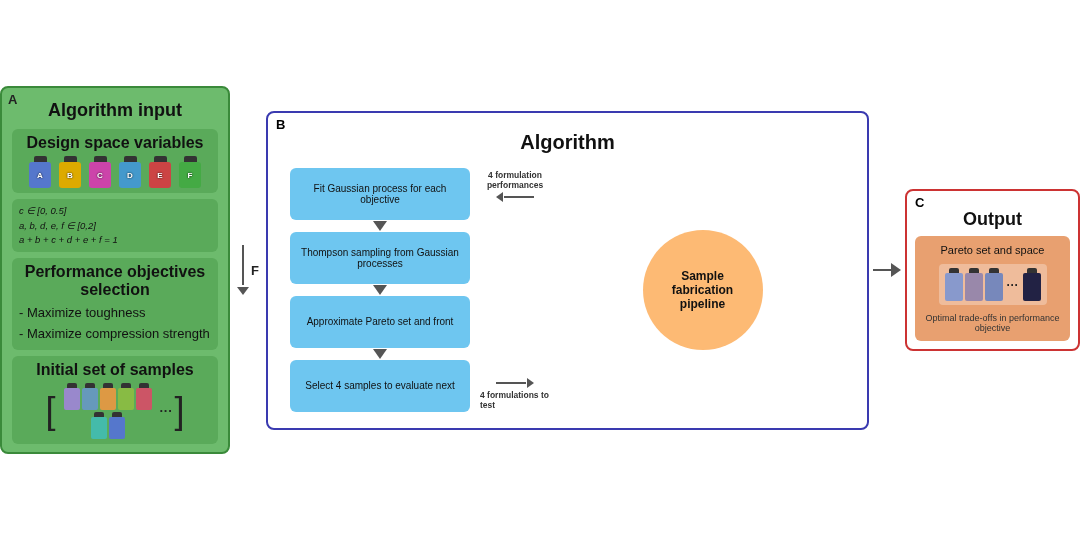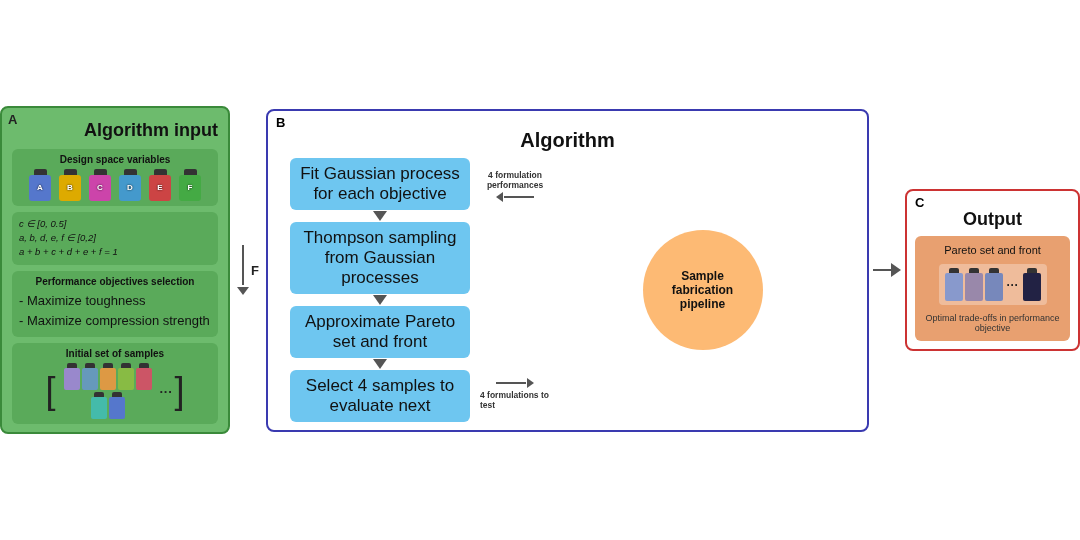--- a/index.html
+++ b/index.html
@@ -31,32 +31,32 @@
       top: 4px;
       left: 6px;
       font-weight: bold;
       font-size: 13px;
       color: #222;
     }
     .panel-a-title {
       font-size: 18px;
       font-weight: bold;
       color: #111;
-      text-align: right;
+      text-align: center;
       margin-top: 4px;
       margin-bottom: 2px;
     }
 
     .section-box {
       background: #5aaa5a;
       border-radius: 6px;
       padding: 5px 7px;
     }
     .section-title {
-      font-size: 10px;
+      font-size: 16px;
       font-weight: bold;
       color: #111;
       text-align: center;
       margin-bottom: 4px;
     }
     .bottles-row {
       display: flex;
       justify-content: center;
       gap: 4px;
       flex-wrap: wrap;
@@ -132,21 +132,21 @@
     .step-box {
       background: #6ec6f0;
       border: none;
       border-radius: 6px;
       width: 180px;
       min-height: 52px;
       display: flex;
       align-items: center;
       justify-content: center;
       text-align: center;
-      font-size: 17px;
+      font-size: 10px;
       color: #111;
       font-weight: 500;
       padding: 6px 8px;
       position: relative;
     }
     .arrow-down {
       width: 0;
       height: 0;
       border-left: 7px solid transparent;
       border-right: 7px solid transparent;
@@ -409,21 +409,21 @@
     <div style="display:flex;flex-direction:row;align-items:center;">
       <div style="width:18px;height:2px;background:#555;"></div>
       <div style="width:0;height:0;border-top:7px solid transparent;border-bottom:7px solid transparent;border-left:10px solid #555;"></div>
     </div>
   </div>
 
   <div class="panel-c">
     <span class="panel-c-label">C</span>
     <div class="panel-c-title">Output</div>
     <div class="output-inner">
-      <div class="output-label">Pareto set and front</div>
+      <div class="output-label">Pareto set and space</div>
       <div class="output-bottles-row" id="output-bottles">
           <div style="display: flex; flex-direction: column; align-items: center;">
       <div style="width:10px;height:5px;background:#333;border-radius:2px 2px 0 0;"></div>
       <div style="width:18px;height:28px;background:#8899cc;border-radius:2px;"></div>
     </div>
           <div style="display: flex; flex-direction: column; align-items: center;">
       <div style="width:10px;height:5px;background:#333;border-radius:2px 2px 0 0;"></div>
       <div style="width:18px;height:28px;background:#9988aa;border-radius:2px;"></div>
     </div>
           <div style="display: flex; flex-direction: column; align-items: center;">

